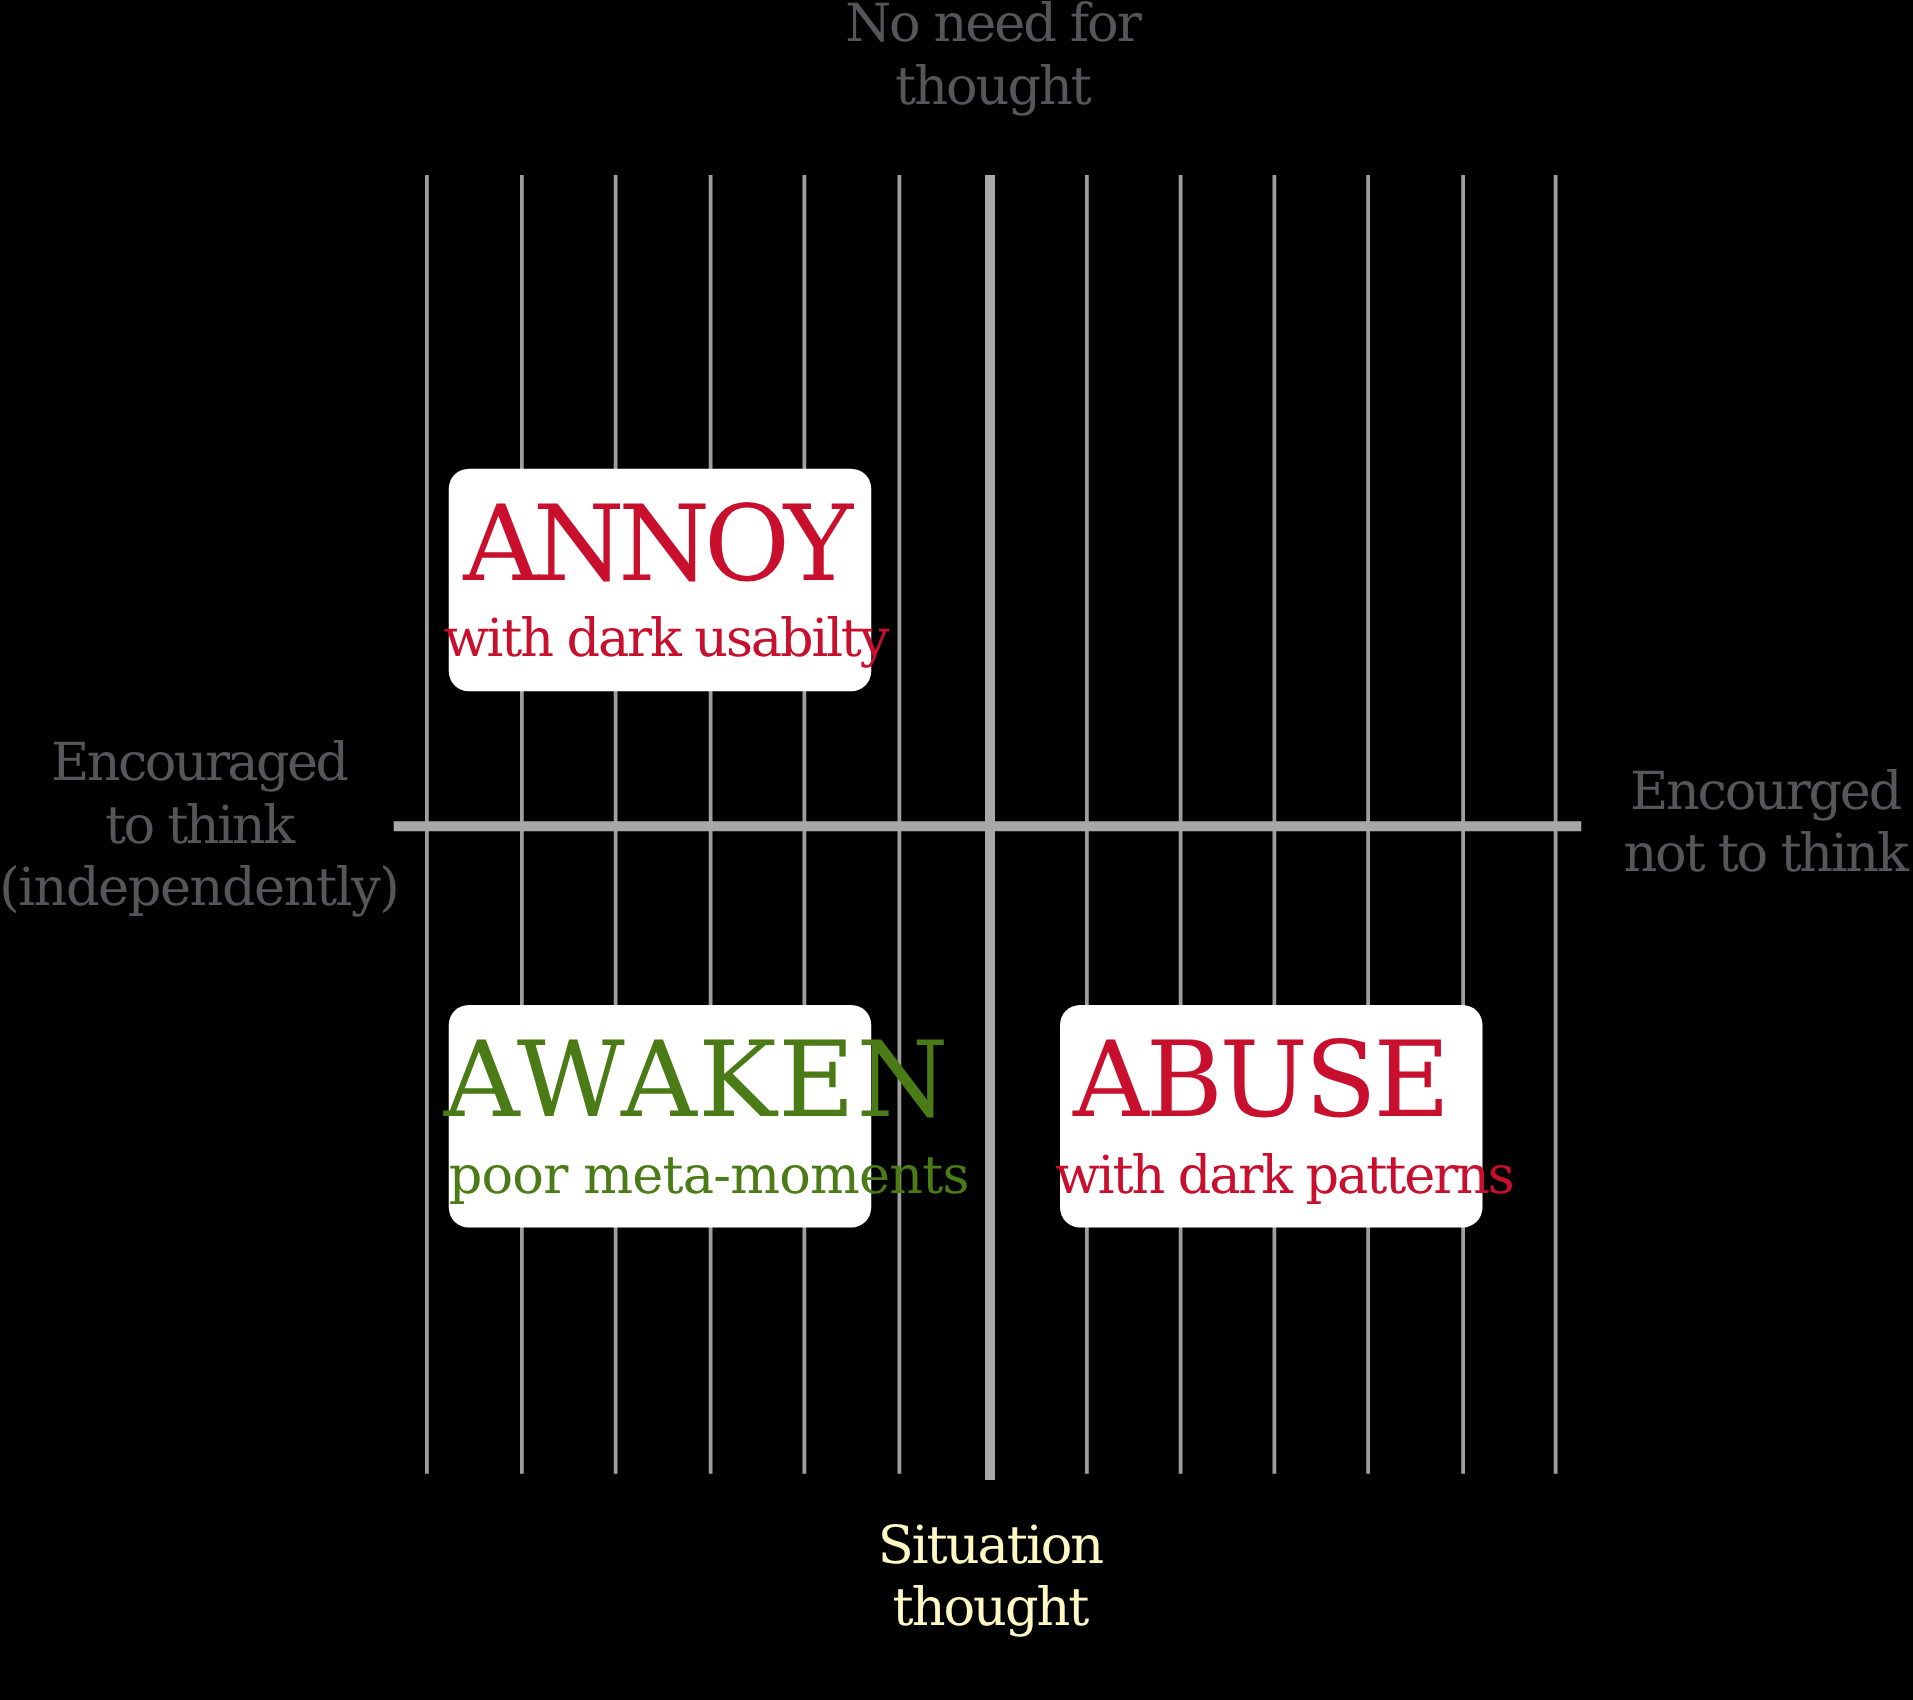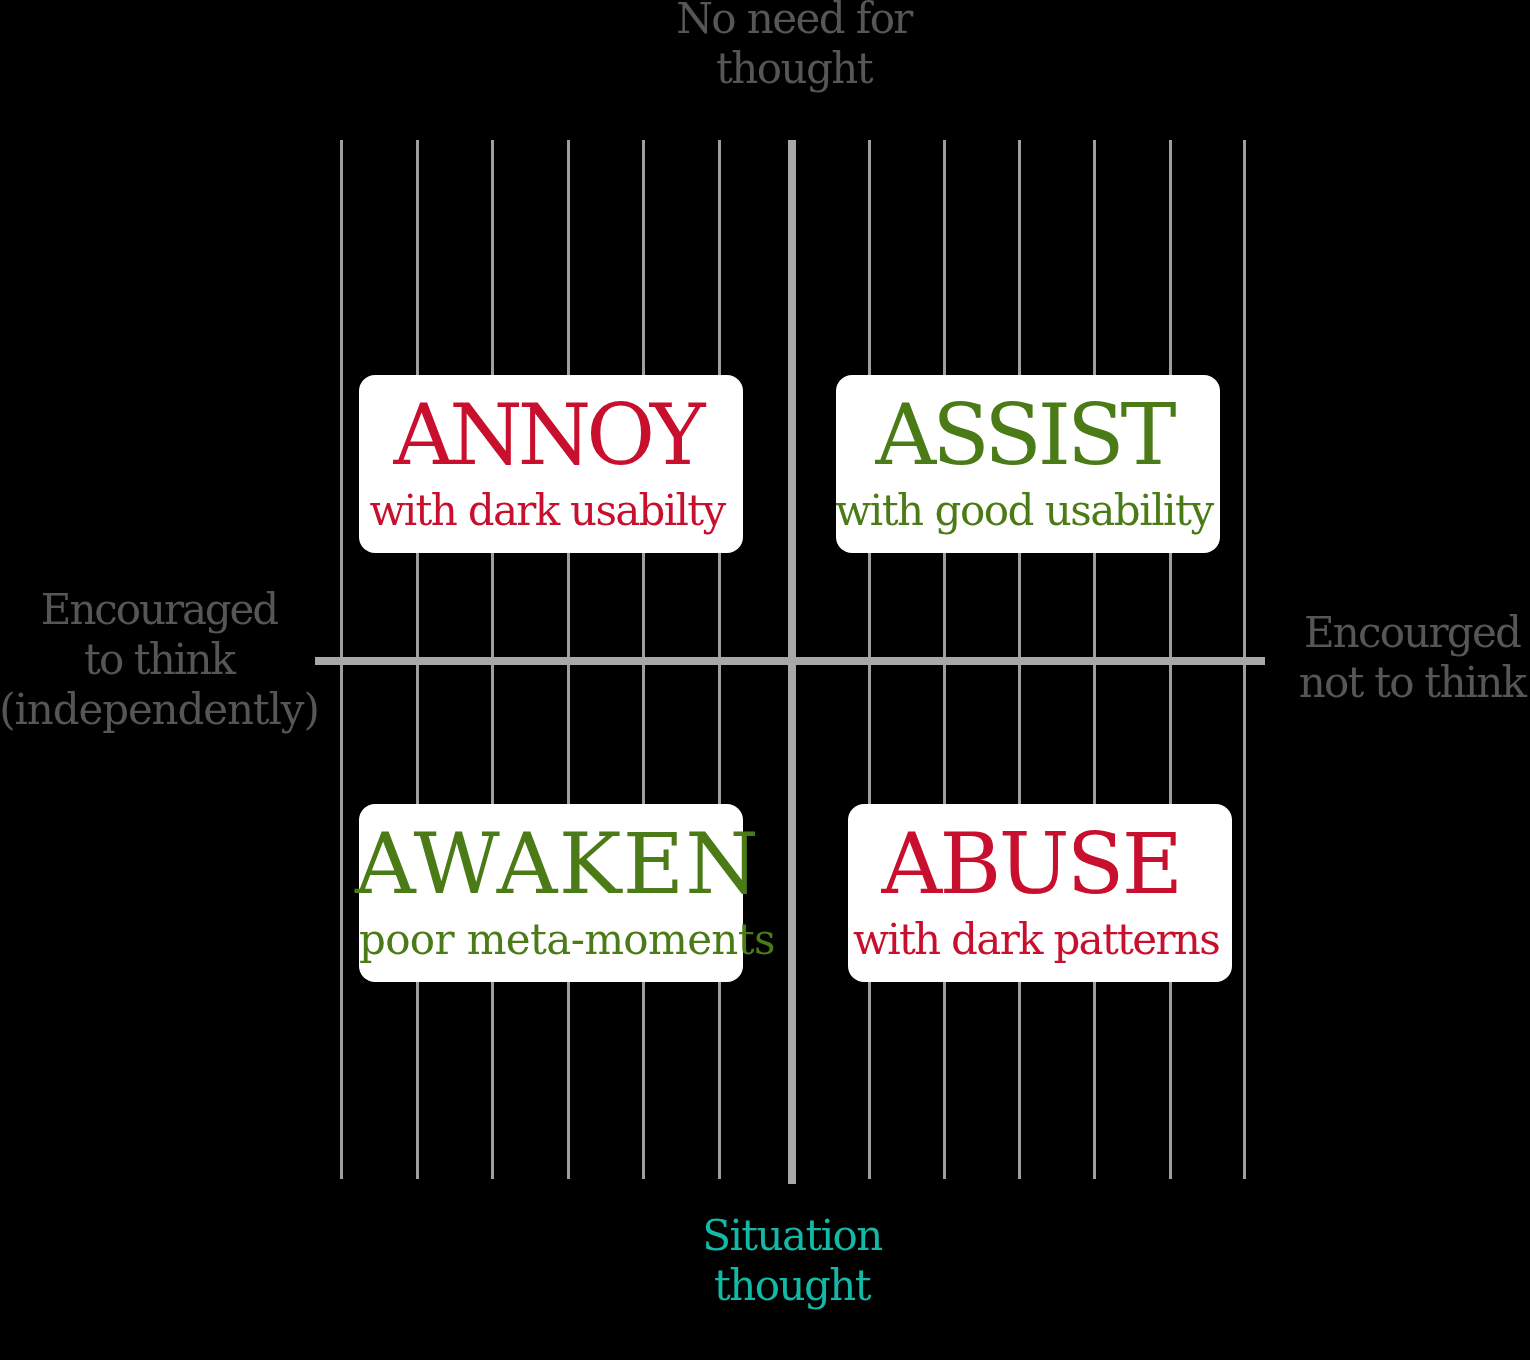--- a/index.html
+++ b/index.html
@@ -27,21 +27,21 @@
   .hline {
     position: absolute;
     left: 315px;
     top: 657px;
     width: 950px;
     height: 8px;
     background: #a8a8a8;
   }
   .qbox {
     position: absolute;
-    width: 384px;
+    width: 338px;
     height: 178px;
     background: #ffffff;
     border-radius: 16px;
     text-align: center;
   }
   .qbox .qtitle {
     position: absolute;
     left: -4px; right: 4px;
     top: 18px;
     font-size: 84px;
@@ -101,38 +101,34 @@
       <div class="vline" style="left: 1242.5px; background: rgb(158, 158, 158);"></div>
       <div class="vline center" style="left: 788px; background: rgb(168, 168, 168);"></div>
     </div>
 
   <div class="hline" style="background: rgb(168, 168, 168);"></div>
 
   <div class="qbox" id="q-tl" style="color: rgb(200, 16, 46); background: rgb(255, 255, 255);">
     <div class="qtitle">ANNOY</div>
     <div class="qsub">with dark usabilty</div>
   </div>
-  <div class="qbox" id="q-tr" style="color: rgb(75, 123, 22); background: rgb(255, 255, 255);">
-    <div class="qtitle">ASSIST</div>
-    <div class="qsub">with good usability</div>
-  </div>
   <div class="qbox" id="q-bl" style="color: rgb(75, 123, 22); background: rgb(255, 255, 255);">
     <div class="qtitle">AWAKEN</div>
     <div class="qsub">poor meta-moments</div>
   </div>
   <div class="qbox" id="q-br" style="color: rgb(200, 16, 46); background: rgb(255, 255, 255);">
     <div class="qtitle">ABUSE</div>
     <div class="qsub">with dark patterns</div>
   </div>
 
   <div class="axis-label" id="axis-top" style="color: rgb(86, 86, 89);">
     <div>No need for</div>
     <div>thought</div>
   </div>
-  <div class="axis-label" id="axis-bottom" style="color: #14b8a6;">
+  <div class="axis-label" id="axis-bottom" style="color: #fef9c3;">
     <div>Situation</div>
     <div>thought</div>
   </div>
   <div class="axis-label" id="axis-left" style="color: rgb(86, 86, 89);">
     <div style="letter-spacing:-2.1px">Encouraged</div>
     <div style="letter-spacing:-1.9px">to think</div>
     <div style="letter-spacing:-1.15px">(independently)</div>
   </div>
   <div class="axis-label" id="axis-right" style="color: rgb(86, 86, 89);">
     <div>Encourged</div>

